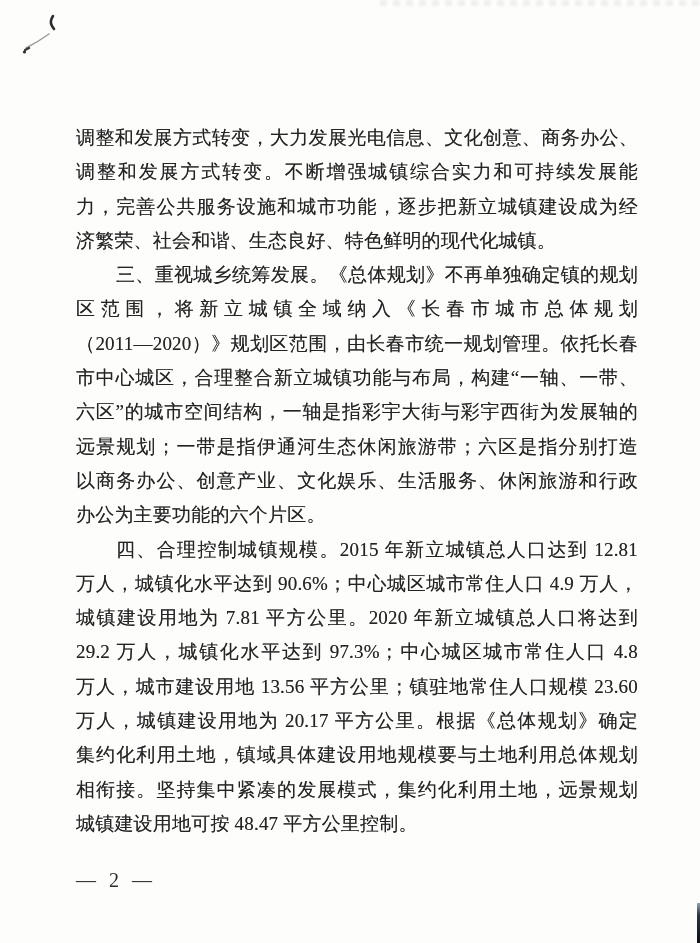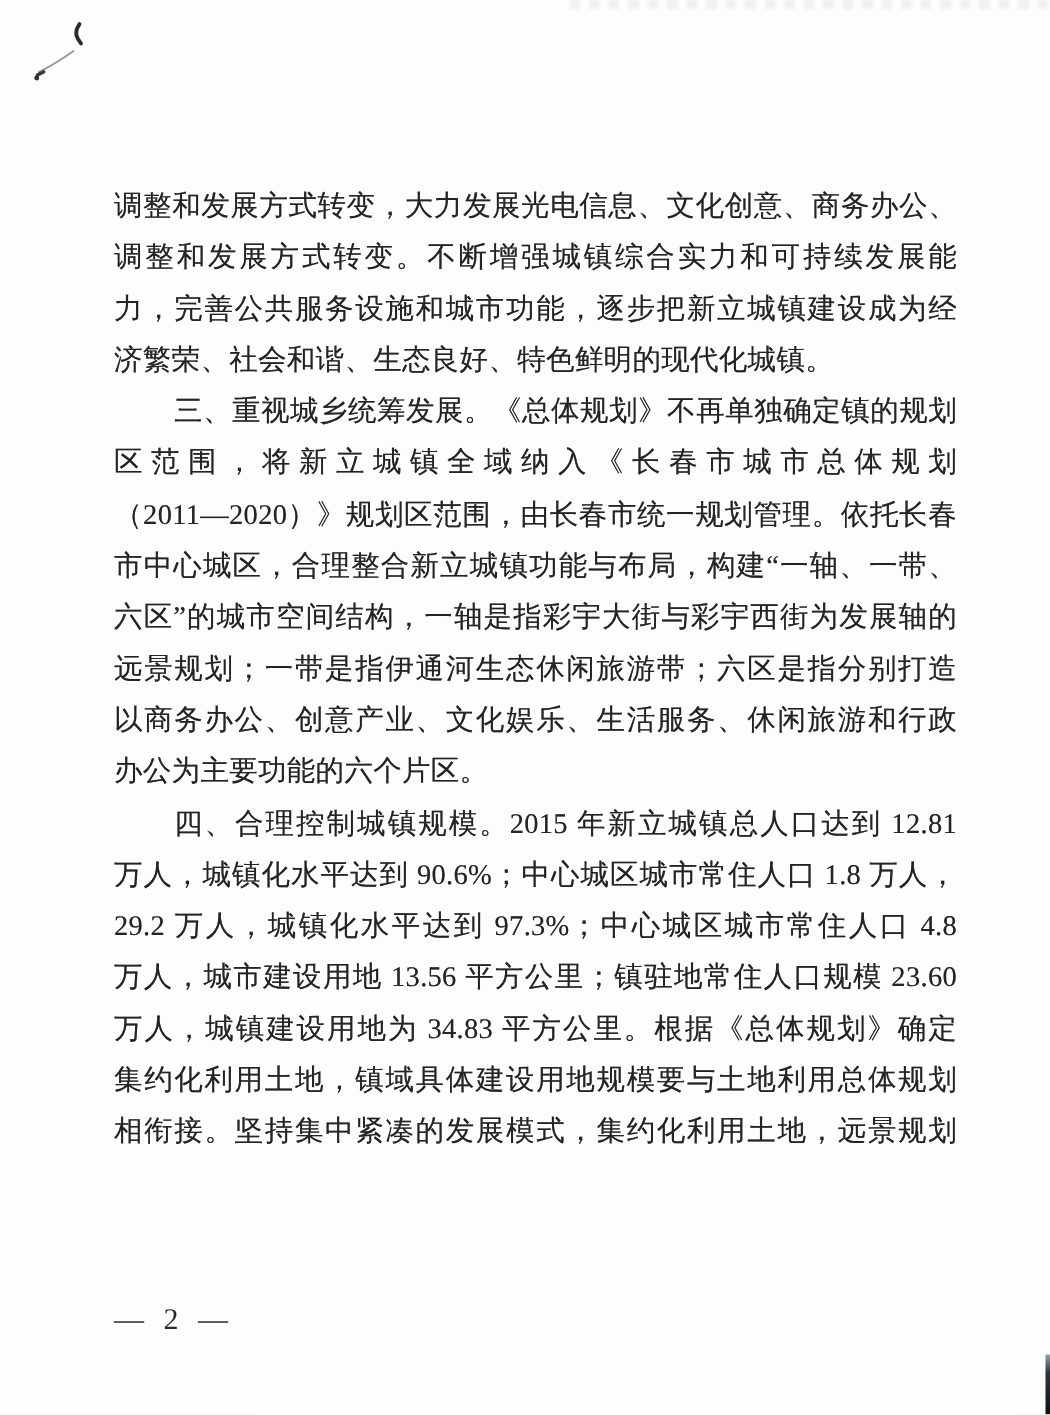--- a/index.html
+++ b/index.html
@@ -107,26 +107,28 @@
       <div class="line">（2011—2020）》规划区范围，由长春市统一规划管理。依托长春</div>
       <div class="line">市中心城区，合理整合新立城镇功能与布局，构建“一轴、一带、</div>
       <div class="line">六区”的城市空间结构，一轴是指彩宇大街与彩宇西街为发展轴的</div>
       <div class="line">远景规划；一带是指伊通河生态休闲旅游带；六区是指分别打造</div>
       <div class="line">以商务办公、创意产业、文化娱乐、生活服务、休闲旅游和行政</div>
       <div class="line end">办公为主要功能的六个片区。</div>
     </section>
 
     <section>
       <div class="line ind">四、合理控制城镇规模。2015 年新立城镇总人口达到 12.81</div>
-      <div class="line">万人，城镇化水平达到 90.6%；中心城区城市常住人口 1.8 万人，</div>
+      <div class="line">万人，城镇化水平达到 90.6%；中心城区城市常住人口 4.9 万人，</div>
+      <div class="line">城镇建设用地为 7.81 平方公里。2020 年新立城镇总人口将达到</div>
       <div class="line">29.2 万人，城镇化水平达到 97.3%；中心城区城市常住人口 4.8</div>
       <div class="line">万人，城市建设用地 13.56 平方公里；镇驻地常住人口规模 23.60</div>
-      <div class="line">万人，城镇建设用地为 34.83 平方公里。根据《总体规划》确定</div>
+      <div class="line">万人，城镇建设用地为 20.17 平方公里。根据《总体规划》确定</div>
       <div class="line">集约化利用土地，镇域具体建设用地规模要与土地利用总体规划</div>
       <div class="line">相衔接。坚持集中紧凑的发展模式，集约化利用土地，远景规划</div>
+      <div class="line end">城镇建设用地可按 48.47 平方公里控制。</div>
     </section>
 
   </main>
 
   <div class="pagenum">— 2 —</div>
 
   <div class="scan-edge"></div>
 
 </div>
 

